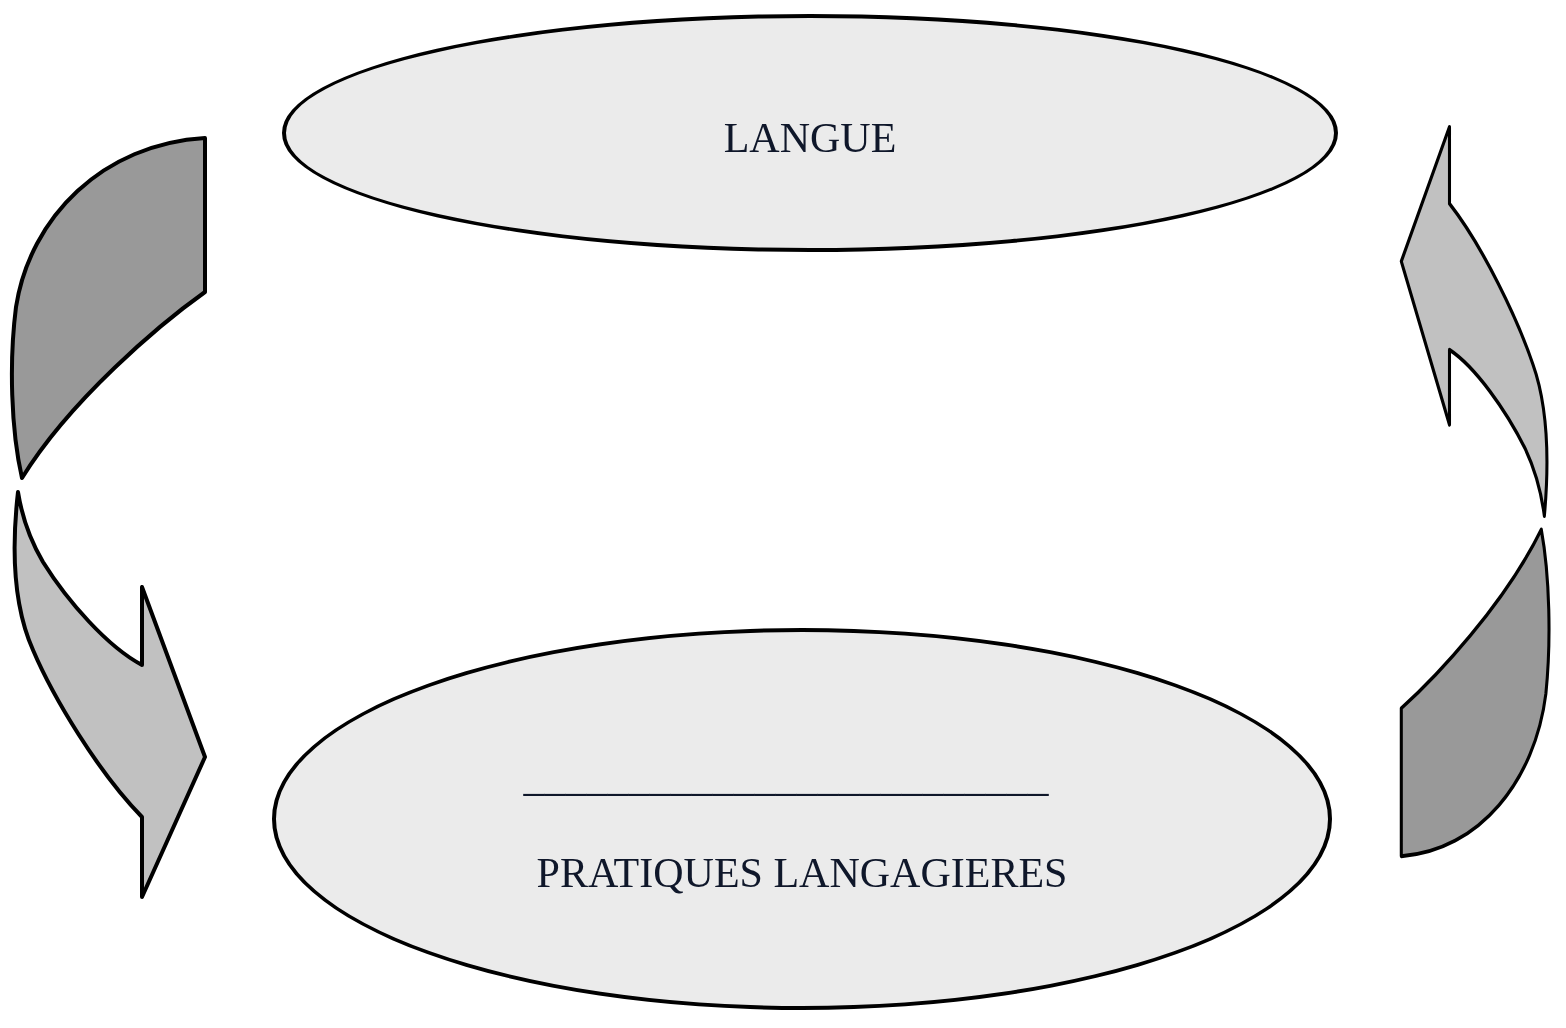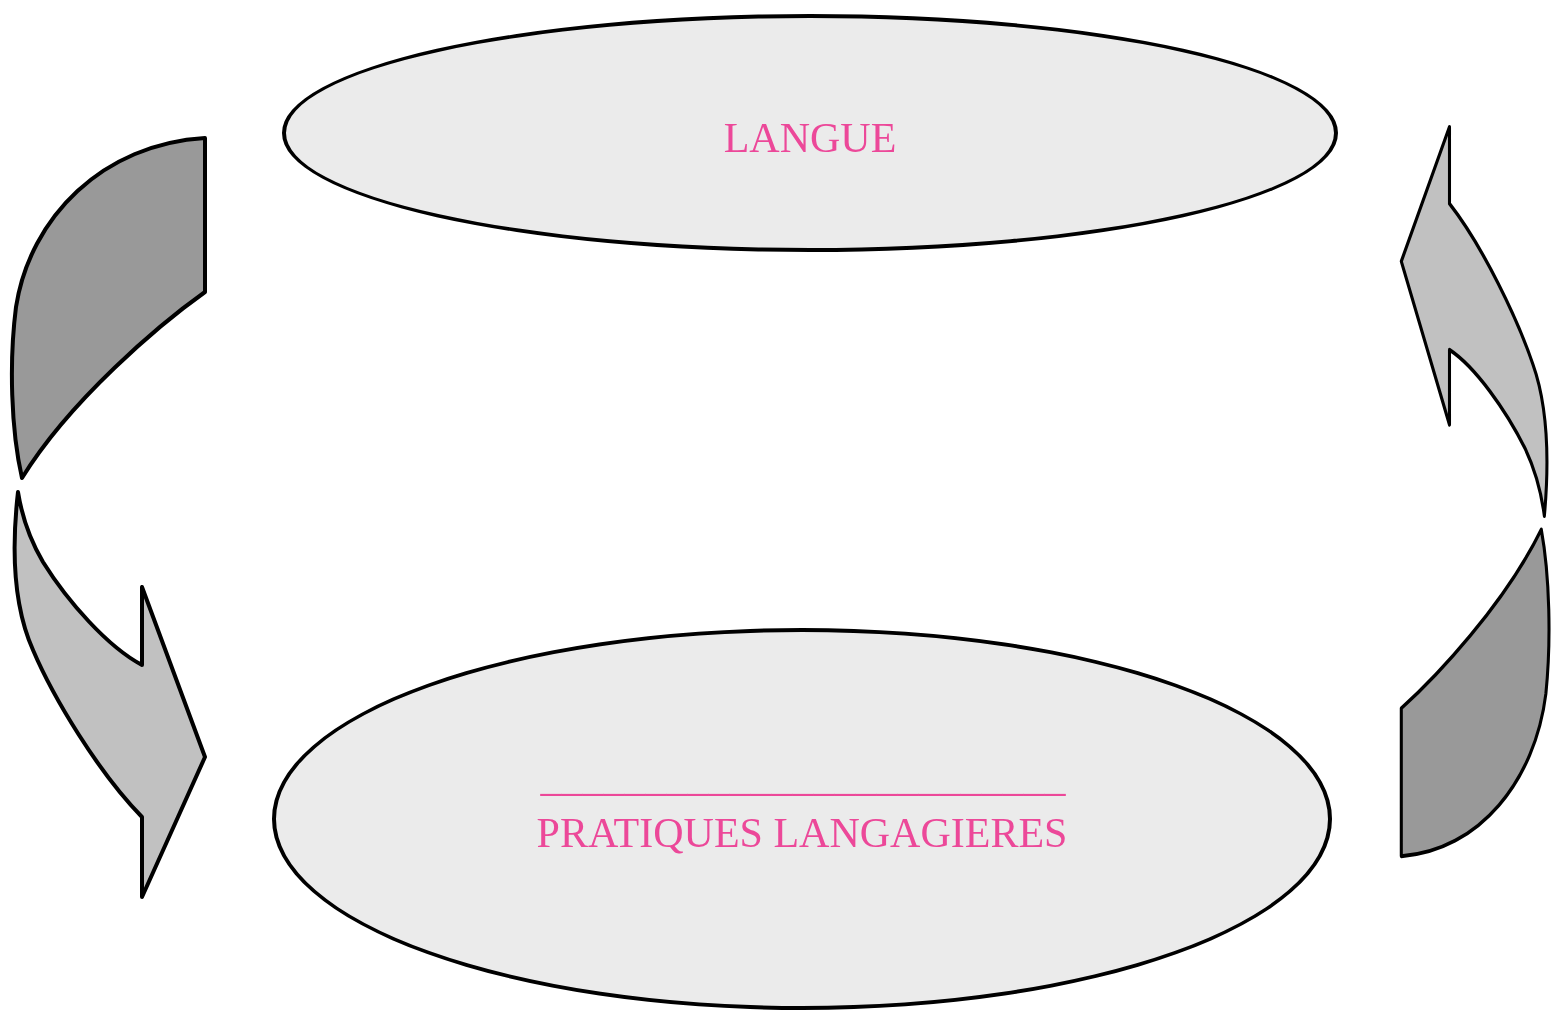--- a/index.html
+++ b/index.html
@@ -18,29 +18,29 @@
     border-radius: 50%;
     background: #ebebeb;
     box-sizing: border-box;
   }
   .ellipse-top    { left: 282px; top: 14px;  width: 1056px; height: 238px; }
   .ellipse-bottom { left: 272px; top: 628px; width: 1060px; height: 382px; }
   .label {
     position: absolute;
     font-size: 42px;
     line-height: 42px;
-    color: #ec4899;
+    color: #0f172a;
     text-align: center;
     white-space: nowrap;
     letter-spacing: 0px;
   }
   .label-langue  { left: 282px; top: 117px; width: 1056px; }
   .label-rep     { left: 272px; top: 698px; width: 1060px; }
-  .label-divider { left: 273px; top: 756px; width: 1060px; text-align: center; }
-  .label-prat    { left: 272px; top: 812px; width: 1060px; }
+  .label-divider { left: 256px; top: 756px; width: 1060px; text-align: center; }
+  .label-prat    { left: 272px; top: 852px; width: 1060px; }
   .arrow-svg { position: absolute; display: block; }
   .arrow-left  { left: 8px;    top: 132px; width: 200px; height: 770px; }
   .arrow-right { left: 1399px; top: 122px; width: 153px; height: 740px; }
 </style>
 </head>
 <body>
 
 <div class="canvas">
 
   <svg class="arrow-svg arrow-left" viewBox="0 0 200 770" preserveAspectRatio="none" xmlns="http://www.w3.org/2000/svg">

